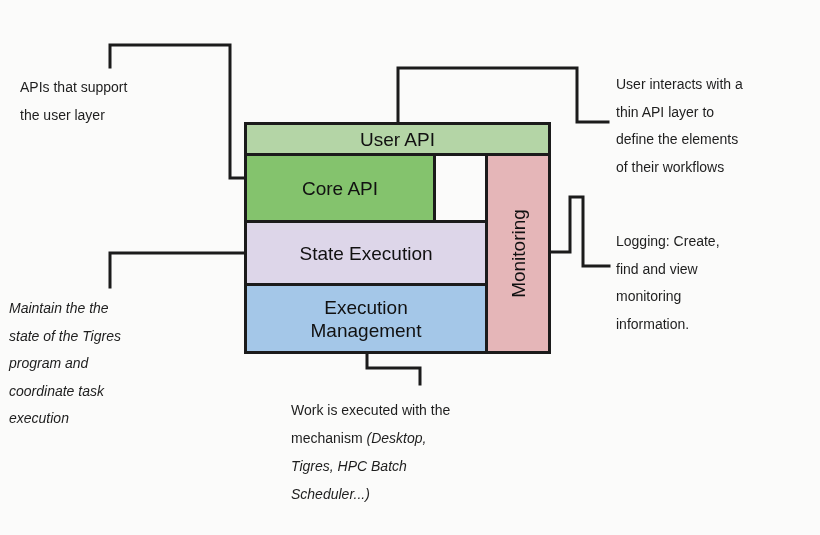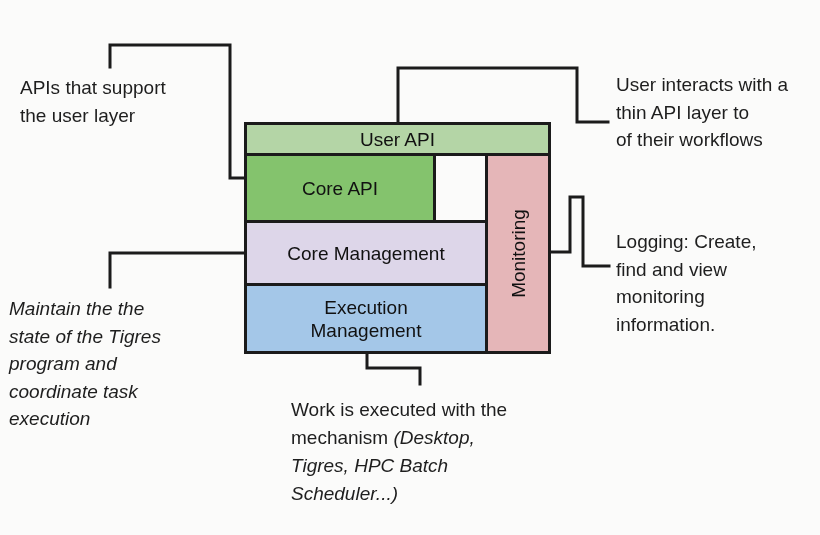--- a/index.html
+++ b/index.html
@@ -45,21 +45,21 @@
   .box-state      { left: 244px; top: 220px; width: 244px; height: 66px; }
   .box-exec       { left: 244px; top: 283px; width: 244px; height: 71px; }
   .box-monitoring { left: 485px; top: 153px; width: 66px;  height: 201px; }
   .vlabel {
     transform: rotate(-90deg);
     white-space: nowrap;
     font-size: 19px;
   }
   .note {
     position: absolute;
-    font-size: 19px;
+    font-size: 14px;
     line-height: 27.5px;
     color: #1e1e1e;
     white-space: nowrap;
   }
   .note-apis     { left: 20px;  top: 74px;  }
   .note-user     { left: 616px; top: 71px;  }
   .note-logging  { left: 616px; top: 228px; }
   .note-maintain { left: 9px;   top: 295px; font-style: italic; }
   .note-work     { left: 291px; top: 396px; line-height: 28px; }
   .it { font-style: italic; }
@@ -79,21 +79,21 @@
 
   <div class="box box-user-api" style="background-color: rgb(180, 213, 166); align-items: center;">
     <span>User API</span>
   </div>
 
   <div class="box box-core-api" style="background-color: rgb(132, 195, 109);">
     <span>Core API</span>
   </div>
 
   <div class="box box-state" style="background-color: rgb(221, 214, 233);">
-    <span>Core Management</span>
+    <span>State Execution</span>
   </div>
 
   <div class="box box-exec" style="background-color: rgb(164, 199, 232);">
     <span>
       <span style="display:block">Execution</span>
       <span style="display:block">Management</span>
     </span>
   </div>
 
   <div class="box box-monitoring" style="background-color: rgb(229, 182, 184);">
@@ -101,20 +101,21 @@
   </div>
 
   <div class="note note-apis">
     <div>APIs that support</div>
     <div>the user layer</div>
   </div>
 
   <div class="note note-user">
     <div>User interacts with a</div>
     <div>thin API layer to</div>
+    <div>define the elements</div>
     <div>of their workflows</div>
   </div>
 
   <div class="note note-logging">
     <div>Logging: Create,</div>
     <div>find and view</div>
     <div>monitoring</div>
     <div>information.</div>
   </div>
 

